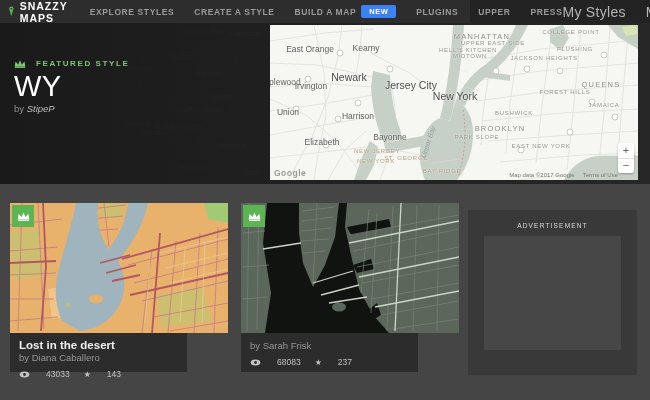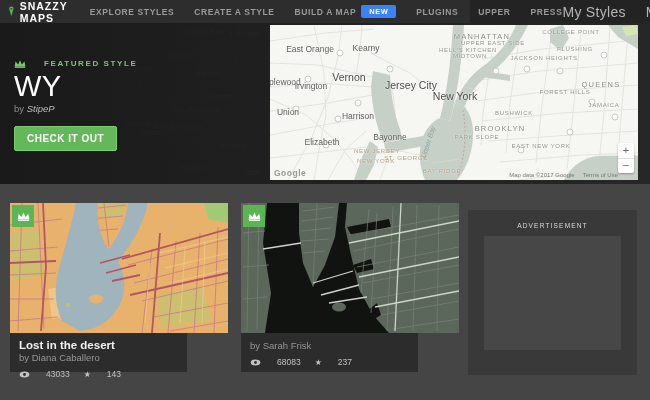--- a/index.html
+++ b/index.html
@@ -18,21 +18,21 @@
   .nav-badge { background:#3b82f6; color:#fff; font-size:7.5px; padding:2px 8px; border-radius:2px; letter-spacing:.5px; }
   .nav-right { margin-left:auto; display:flex; align-items:center; gap:20px; position:relative; z-index:2; padding-right:6px; }
   .nav-right .nav-item { font-weight:normal; font-size:14px; letter-spacing:.3px; color:#b5b5b5; }
 
   
   .hero { position:absolute; left:0; top:23px; width:650px; height:161px; background:#262626; overflow:hidden; }
   .hero-bg { position:absolute; inset:0; }
   .hero-bg-label { position:absolute; transform:translate(-50%,-50%); font-size:6.5px; color:#3e3e3e; white-space:nowrap; }
   .hero-shade { position:absolute; inset:0; background:linear-gradient(90deg, rgba(25,25,25,.92) 0%, rgba(30,30,30,.75) 45%, rgba(40,40,40,.35) 100%); }
   .hero-content { position:absolute; left:14px; top:36px; z-index:5; }
-  .featured-row { display:flex; align-items:center; gap:18px; }
+  .featured-row { display:flex; align-items:center; gap:10px; }
   .featured-label { color:#7dc473; font-size:8px; font-weight:bold; letter-spacing:1.6px; }
   .hero-title { color:#ffffff; font-size:29px; font-weight:400; letter-spacing:.5px; margin-top:3px; line-height:1.05; }
   .hero-byline { font-size:9.5px; color:#8d8d8d; margin-top:2px; }
   .hero-byline .author { color:#bdbdbd; font-style:italic; }
   .cta-btn { margin-top:12px; display:inline-block; background:#63b95a; border:1px solid #7fca74; color:#fff; font-size:10px; font-weight:bold; letter-spacing:.5px; padding:6px 12px; border-radius:2px; cursor:pointer; font-family:"Liberation Sans",sans-serif; }
 
   
   .hero-map { position:absolute; left:270px; top:2px; width:368px; height:155px; background:#f6f6f3; overflow:hidden; z-index:4; }
   .hero-map svg.mapbase { position:absolute; left:0; top:0; }
   .ml { position:absolute; transform:translate(-50%,-50%); white-space:nowrap; pointer-events:none; }
@@ -136,21 +136,20 @@
           <path d="M1,13 L2.5,4 L7,9 L10,2 L13,9 L17.5,4 L19,13 Z" fill="#7dc473"></path>
           <rect x="1.5" y="13.5" width="17" height="1.5" fill="#7dc473"></rect>
         </svg>
         <span class="featured-label">FEATURED STYLE</span>
       </div>
       <div class="hero-title">WY</div>
       <div class="hero-byline">
         <span>by</span>
         <span class="author">StipeP</span>
       </div>
-      <button class="cta-btn">CHECK IT OUT</button>
     </div>
 
     <div class="hero-map">
       <svg class="mapbase" width="368" height="155" viewBox="0 0 368 155">
         <rect width="368" height="155" fill="#f6f6f3"></rect>
 
         <g stroke="#e4e4de" stroke-width="1" fill="none">
           <path d="M0,16 L55,8 L104,4"></path>
             <path d="M0,38 L48,40 L103,52"></path>
             <path d="M0,62 L50,58 L102,62"></path>
@@ -227,21 +226,21 @@
           <circle cx="345" cy="92" r="3"></circle>
             <circle cx="300" cy="107" r="3"></circle>
             <circle cx="251" cy="125" r="3"></circle>
           <circle cx="334" cy="30" r="3"></circle>
         </g>
       </svg>
       <div id="hero-map-labels">
           <span class="ml ml-city" style="left: 40px; top: 24px;">East Orange</span>
           <span class="ml ml-city" style="left: 96px; top: 23px;">Kearny</span>
           <span class="ml ml-city" style="left: 88px; top: 43px; margin-top: 48px;">Harrison</span>
-          <span class="ml ml-big" style="left: 79px; top: 52px;">Vernon</span>
+          <span class="ml ml-big" style="left: 79px; top: 52px;">Newark</span>
           <span class="ml ml-city" style="left: 9px; top: 57px;">Maplewood</span>
           <span class="ml ml-city" style="left: 41px; top: 61px; text-align: right;">Irvington</span>
           <span class="ml ml-big" style="left: 141px; top: 60px;">Jersey City</span>
           <span class="ml ml-big" style="left: 185px; top: 71px;">New York</span>
           <span class="ml ml-city" style="left: 18px; top: 87px;">Union</span>
           <span class="ml ml-city" style="left: 52px; top: 117px;">Elizabeth</span>
           <span class="ml ml-city" style="left: 120px; top: 112px;">Bayonne</span>
           <span class="ml ml-state" style="left: 107px; top: 126px;">NEW JERSEY</span>
           <span class="ml ml-state" style="left: 106px; top: 136px;">NEW YORK</span>
           <span class="ml ml-state" style="left: 136px; top: 133px;">ST. GEORGE</span>

